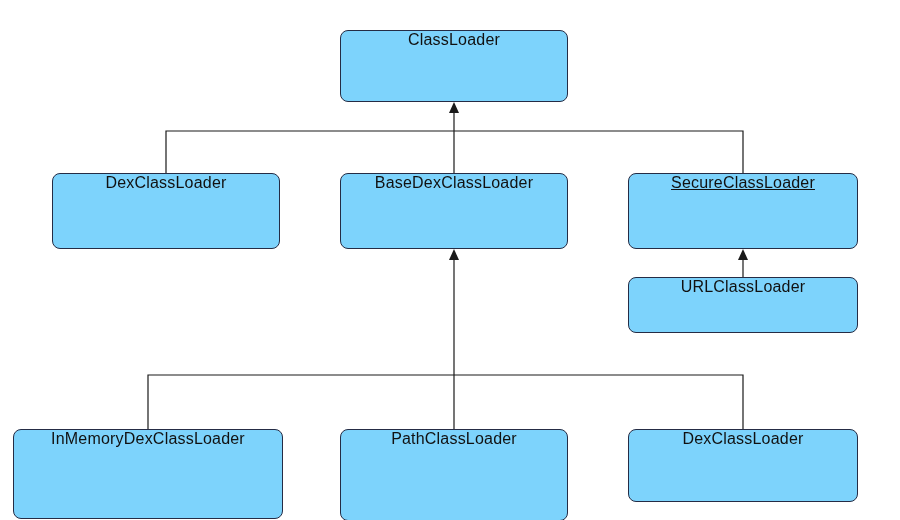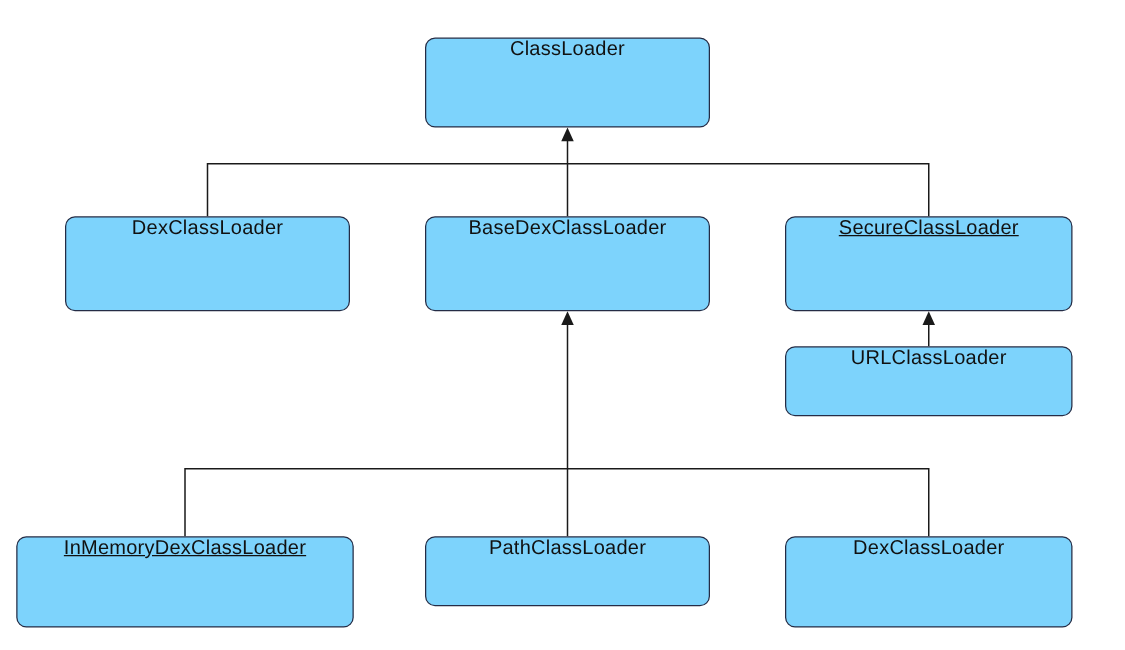--- a/index.html
+++ b/index.html
@@ -43,22 +43,22 @@
     font-size: 16px;
     color: #111111;
     letter-spacing: 0.2px;
     white-space: nowrap;
   }
   #n-classloader            { left: 340px; top: 30px;  width: 228px; height: 72px; }
   #n-bootclassloader        { left: 52px;  top: 173px; width: 228px; height: 76px; }
   #n-basedexclassloader     { left: 340px; top: 173px; width: 228px; height: 76px; }
   #n-secureclassloader      { left: 628px; top: 173px; width: 230px; height: 76px; text-decoration: underline; }
   #n-urlclassloader         { left: 628px; top: 277px; width: 230px; height: 56px; }
-  #n-inmemorydexclassloader { left: 13px;  top: 429px; width: 270px; height: 73px; text-decoration: underline; }
-  #n-pathclassloader        { left: 340px; top: 429px; width: 228px; height: 56px; }
+  #n-inmemorydexclassloader { left: 13px;  top: 429px; width: 270px; height: 90px; }
+  #n-pathclassloader        { left: 340px; top: 429px; width: 228px; height: 92px; }
   #n-dexclassloader         { left: 628px; top: 429px; width: 230px; height: 73px; }
 </style>
 </head>
 <body>
 
 <div class="canvas">
 
   <svg class="edges" viewBox="0 0 900 520" aria-hidden="true">
 
     <polyline points="166,173 166,131 743,131 743,173"></polyline>

